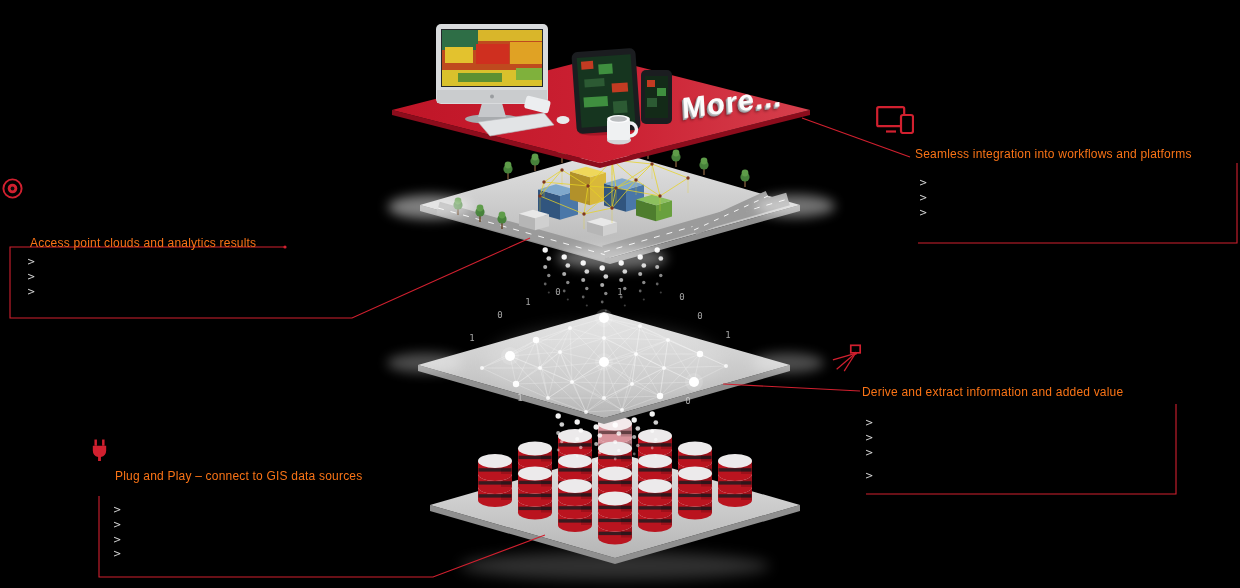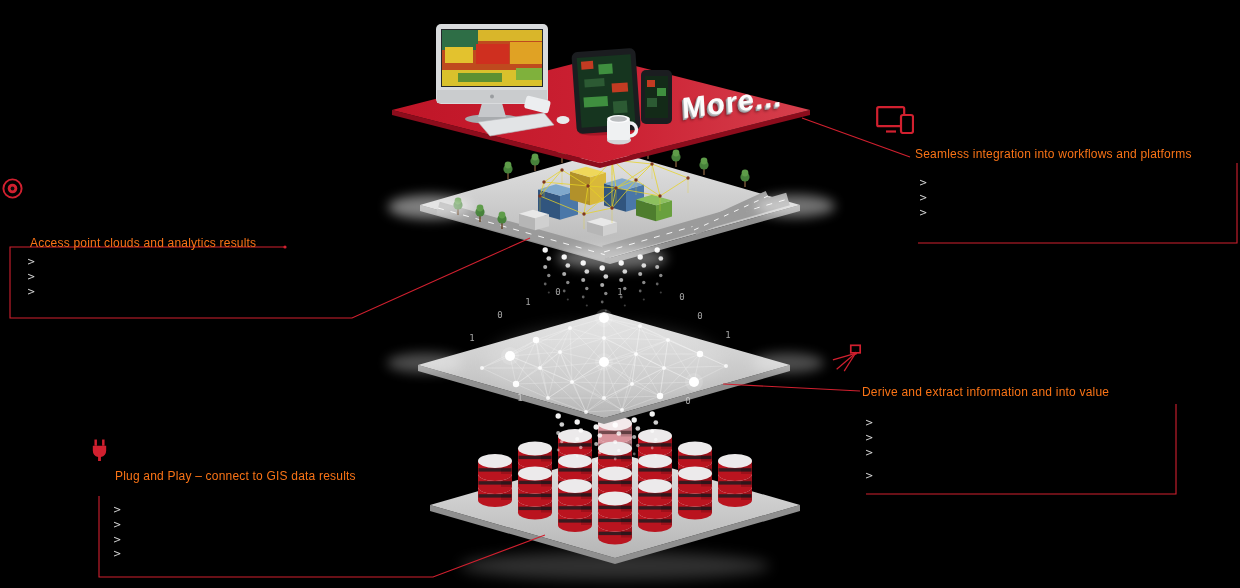--- a/index.html
+++ b/index.html
@@ -765,38 +765,38 @@
   <div class="annotation">
     <div class="icon" id="der-icon">
       <svg viewBox="0 0 34 30">
         <rect x="21" y="1.5" width="10" height="8" fill="none" stroke="#d1202f" stroke-width="1.8"></rect>
         <circle cx="26" cy="10" r="1.6" fill="#d1202f"></circle>
         <line x1="26" y1="10" x2="6" y2="27" stroke="#d1202f" stroke-width="1.3"></line>
         <line x1="26" y1="10" x2="2" y2="17" stroke="#d1202f" stroke-width="1.3"></line>
         <line x1="26" y1="10" x2="14" y2="29" stroke="#d1202f" stroke-width="1.3"></line>
       </svg>
     </div>
-    <div class="ann-title" id="der-title">Derive and extract information and into value</div>
+    <div class="ann-title" id="der-title">Derive and extract information and added value</div>
     <div class="bullets" id="der-bullets">
       <span>&gt;</span>
       <span>&gt;</span>
       <span>&gt;</span>
       <span class="gap">&gt;</span>
     </div>
   </div>
 
   <div class="annotation">
     <div class="icon" id="plug-icon-box">
       <svg viewBox="0 0 22 26">
         <line x1="7" y1="1.5" x2="7" y2="8" stroke="#d1202f" stroke-width="2.6"></line>
         <line x1="15" y1="1.5" x2="15" y2="8" stroke="#d1202f" stroke-width="2.6"></line>
         <path d="M4 8 h14 v5 a7 7 0 0 1 -5.5 6.8 V24 h-3 v-4.2 A7 7 0 0 1 4 13 z" fill="#d1202f"></path>
       </svg>
     </div>
-    <div class="ann-title" id="plug-title">Plug and Play – connect to GIS data results</div>
+    <div class="ann-title" id="plug-title">Plug and Play – connect to GIS data sources</div>
     <div class="bullets" id="plug-bullets">
       <span>&gt;</span>
       <span>&gt;</span>
       <span>&gt;</span>
       <span>&gt;</span>
     </div>
   </div>
 
 </div>
 

